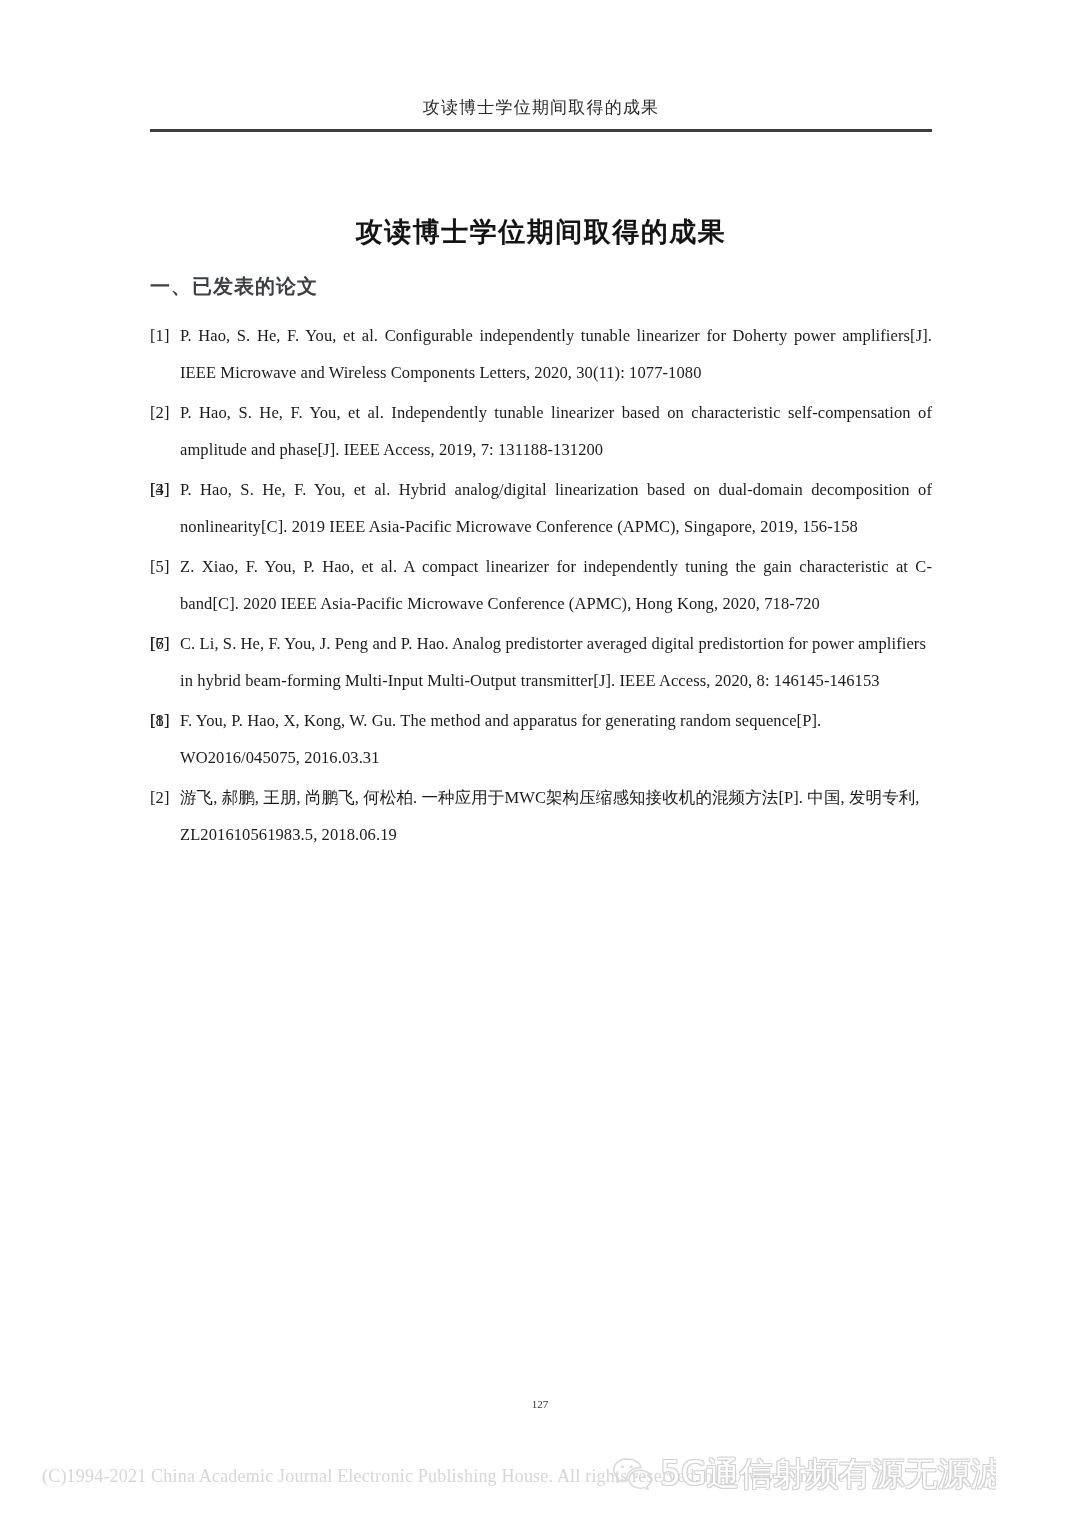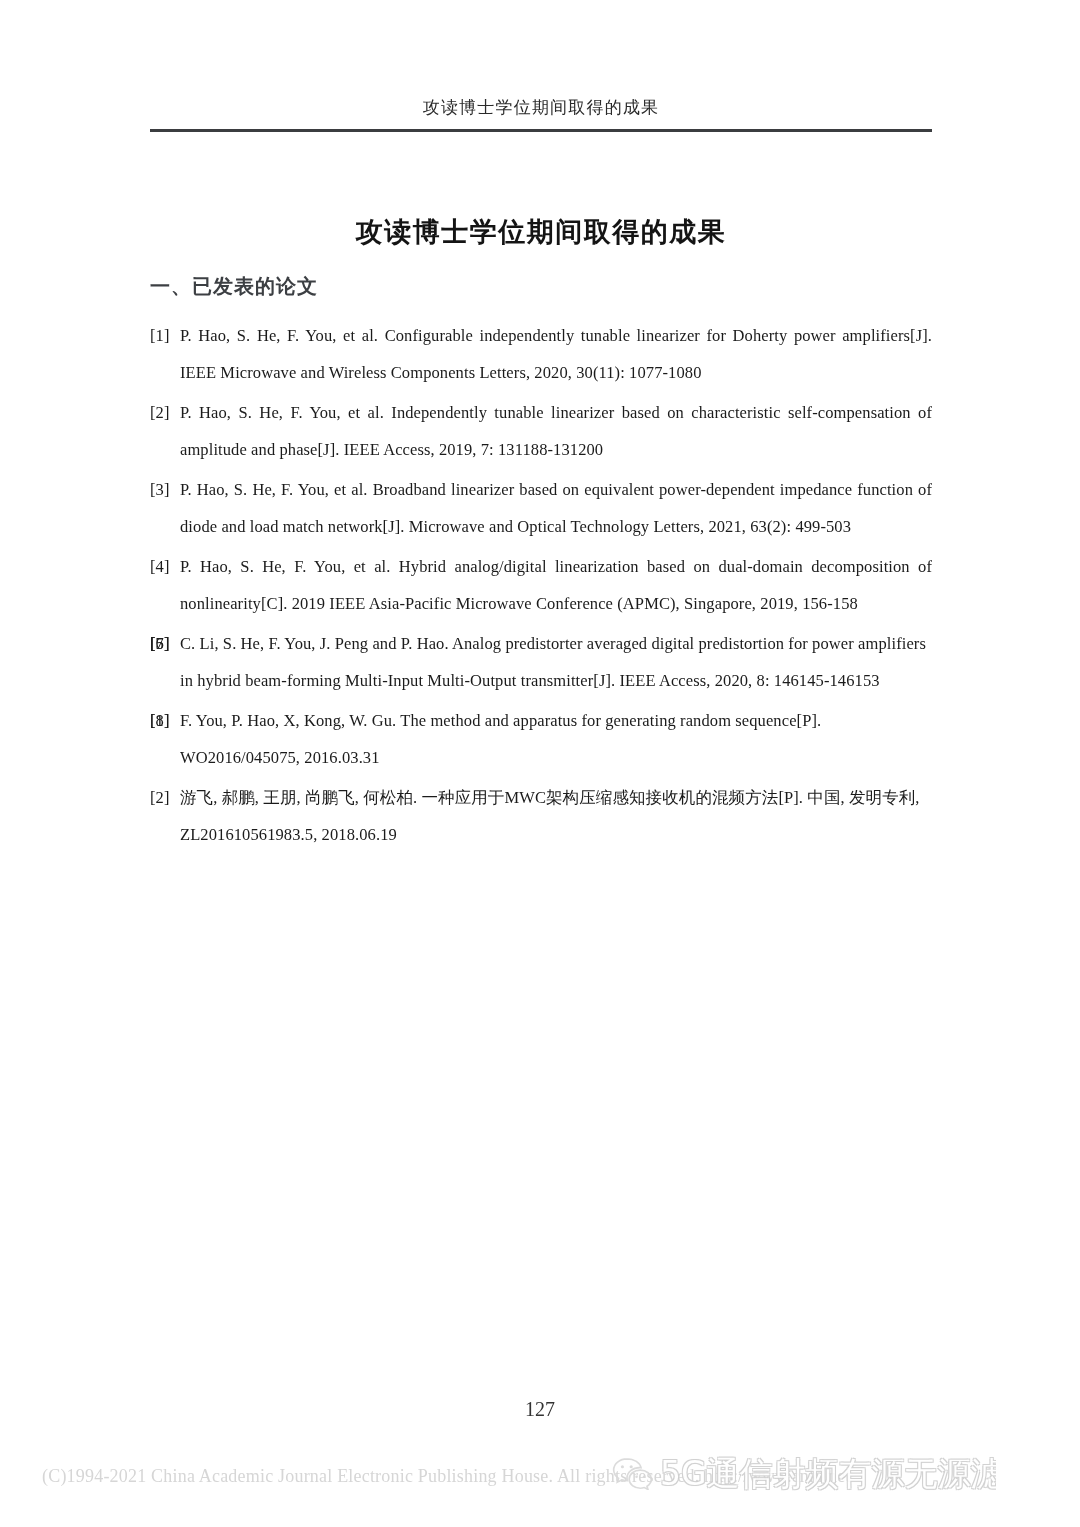--- a/index.html
+++ b/index.html
@@ -104,21 +104,21 @@
   .ref-item b, .ref-item strong { font-weight: 400; }
   .ref-item.nojust { text-align: left; }
 
   
   .page-number {
     position: absolute;
     top: 1398px;
     left: 0;
     width: 1080px;
     text-align: center;
-    font-size: 20px;
+    font-size: 11px;
     color: #333333;
   }
   .cnki-line {
     position: absolute;
     top: 1466px;
     left: 42px;
     font-size: 18px;
     color: #d6d6d6;
     white-space: nowrap;
     letter-spacing: 0.2px;
@@ -169,28 +169,28 @@
       <li class="ref-item">
         <span class="marker">[1]</span>
         <span class="body"><b>P. Hao</b>, S. He, F. You, et al. Configurable independently tunable linearizer for Doherty power amplifiers[J]. IEEE Microwave and Wireless Components Letters, 2020, 30(11): 1077-1080</span>
       </li>
       <li class="ref-item">
         <span class="marker">[2]</span>
         <span class="body"><b>P. Hao</b>, S. He, F. You, et al. Independently tunable linearizer based on characteristic self-compensation of amplitude and phase[J]. IEEE Access, 2019, 7: 131188-131200</span>
       </li>
       <li class="ref-item">
         <span class="marker">[3]</span>
-        <span class="body"><b>P. Hao</b>, S. He, F. You, et al. Broadband linearizer based on equivalent power-dependent impedance function of diode and load match network[J]. Microwave and Optical Technology Letters, 2021, 63(2): 499-503</span>
       </li>
       <li class="ref-item">
         <span class="marker">[4]</span>
         <span class="body"><b>P. Hao</b>, S. He, F. You, et al. Hybrid analog/digital linearization based on dual-domain decomposition of nonlinearity[C]. 2019 IEEE Asia-Pacific Microwave Conference (APMC), Singapore, 2019, 156-158</span>
       </li>
       <li class="ref-item">
         <span class="marker">[5]</span>
+        <span class="body">Z. Xiao, F. You, <b>P. Hao</b>, et al. A compact linearizer for independently tuning the gain characteristic at C-band[C]. 2020 IEEE Asia-Pacific Microwave Conference (APMC), Hong Kong, 2020, 718-720</span>
       </li>
       <li class="ref-item nojust">
         <span class="marker">[6]</span>
       </li>
       <li class="ref-item nojust">
         <span class="marker">[7]</span>
         <span class="body">C. Li, S. He, F. You, J. Peng and <b>P. Hao</b>. Analog predistorter averaged digital predistortion for power amplifiers in hybrid beam-forming Multi-Input Multi-Output transmitter[J]. IEEE Access, 2020, 8: 146145-146153</span>
       </li>
       <li class="ref-item nojust">
         <span class="marker">[8]</span>

